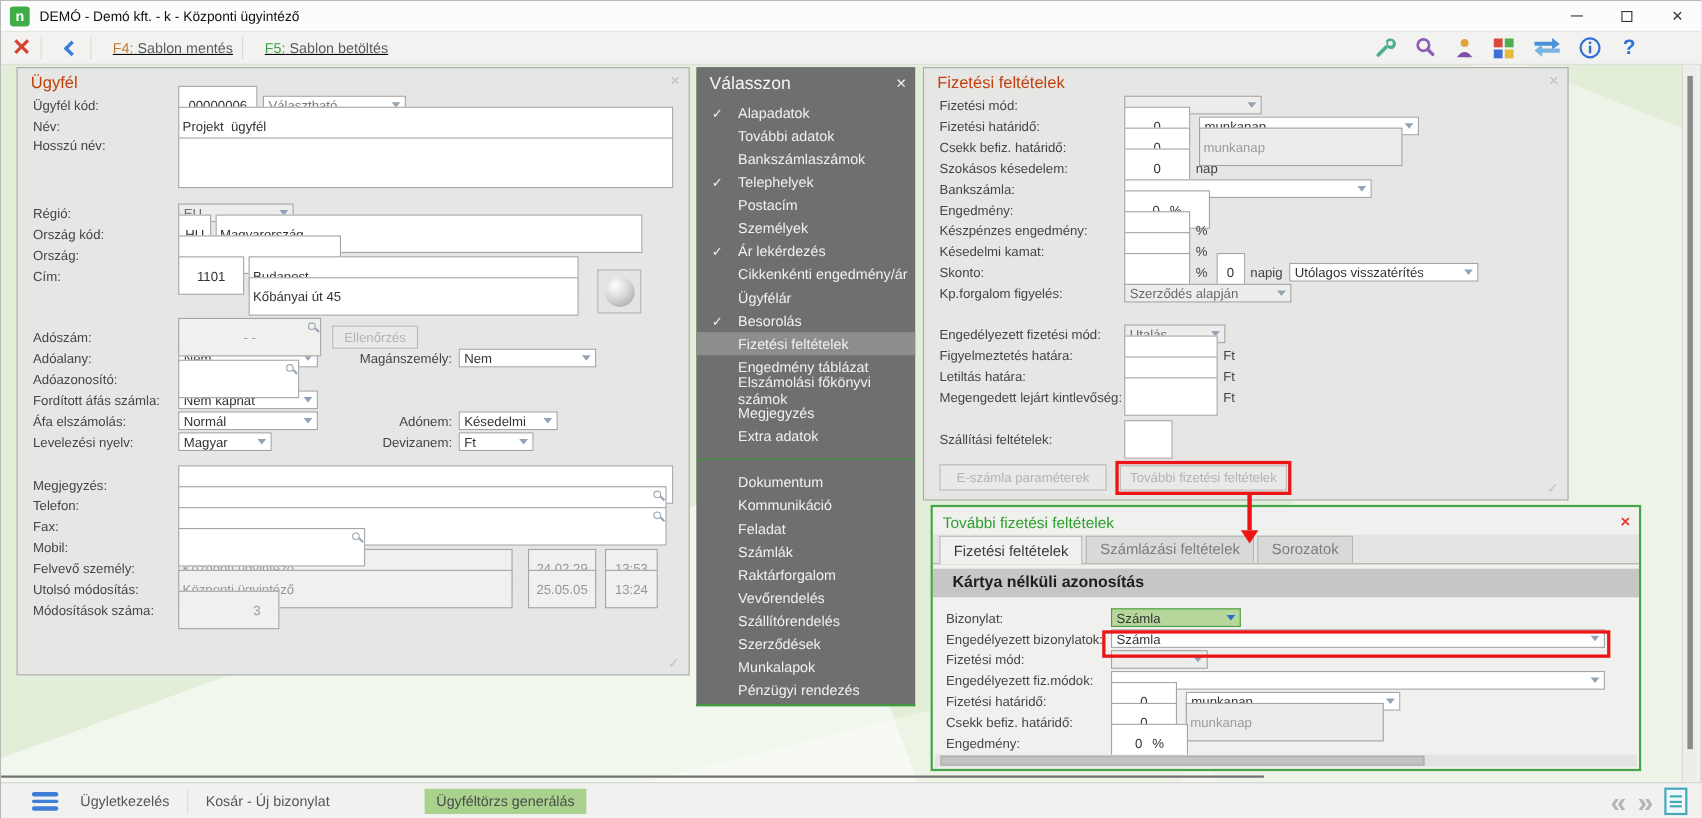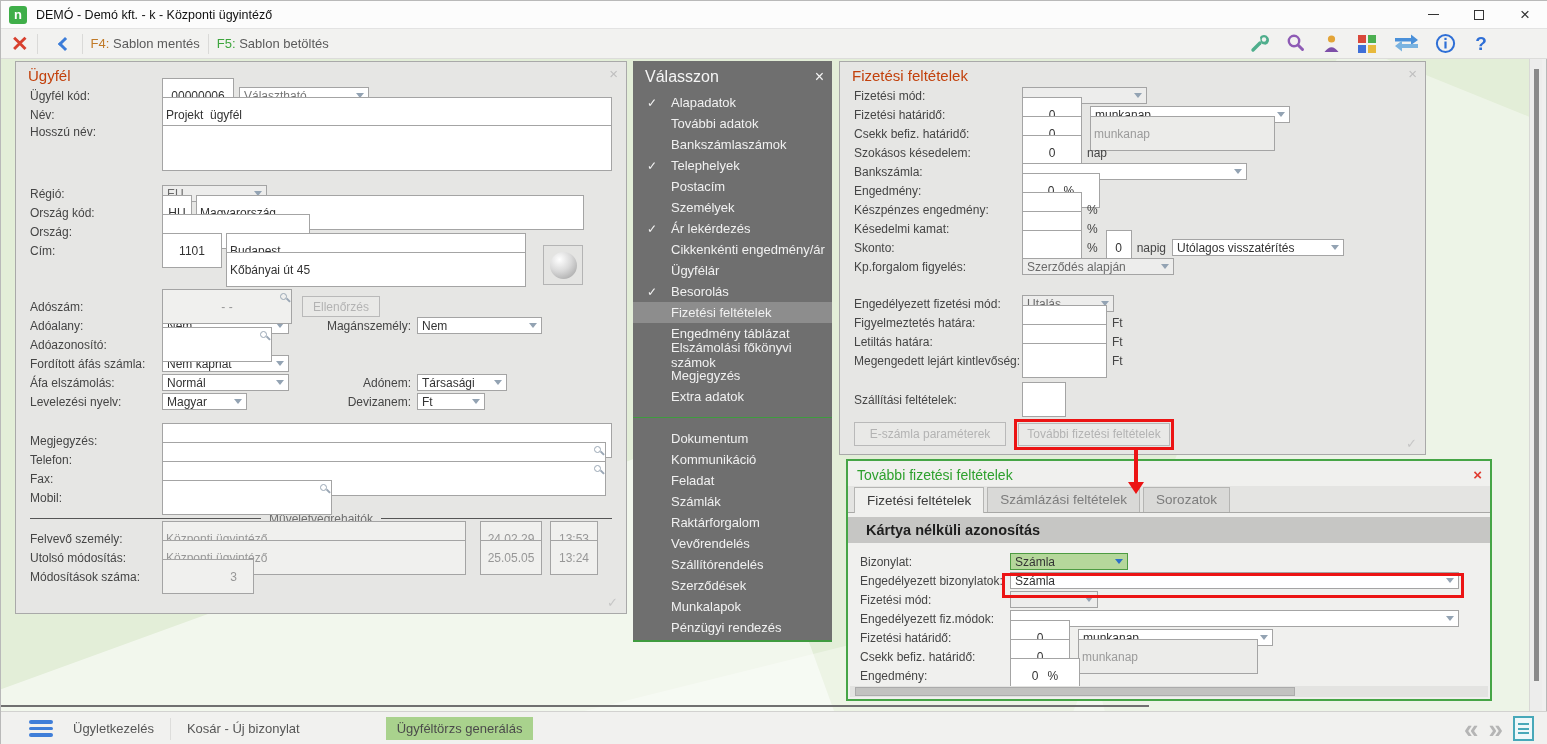--- a/index.html
+++ b/index.html
@@ -13,21 +13,21 @@
   .winbtns { margin-left:auto; display:flex; height:28px; }
   .winbtn { width:46px; height:28px; display:flex; align-items:center; justify-content:center; color:#333; font-size:14px; }
   .minbar { width:11px; height:1.6px; background:#333; }
   .maxbox { width:10px; height:10px; border:1.4px solid #333; }
 
   
   #toolbar { position:absolute; left:0; top:28px; width:1547px; height:30px; background:#f2f2f0; border-bottom:1px solid #dcdcda; display:flex; align-items:center; }
   .tb-x { color:#d8402e; font-size:21px; font-weight:bold; margin-left:10px; line-height:1; }
   .tb-sep { width:1px; height:20px; background:#dadad8; margin:0 8px; }
   .chev-left { width:10px; height:10px; border-left:3.2px solid #3c7dd9; border-bottom:3.2px solid #3c7dd9; transform:rotate(45deg); margin-left:14px; }
-  .fkey { font-size:13px; margin-left:0; white-space:nowrap; }
+  .fkey { font-size:13px; margin-left:12px; white-space:nowrap;text-decoration:underline; }
   .fkey .k4 { color:#c07a28; }
   .fkey .k5 { color:#3da53d; }
   .fkey .fl { color:#5a5a5a; }
   #tb-right { margin-left:auto; display:flex; align-items:center; margin-right:56px; gap:14px; }
   .tbicon { width:22px; height:22px; display:flex; align-items:center; justify-content:center; }
   .q-glyph { color:#2f6fd6; font-weight:bold; font-size:19px; }
 
   
   #main { position:absolute; left:0; top:58px; width:1528px; height:652px; background:#e3eed8; overflow:hidden; }
   .bgshape1 { position:absolute; left:-150px; top:520px; width:980px; height:420px; background:rgba(255,255,255,0.55); transform:rotate(-20deg); }
@@ -294,21 +294,21 @@
         </span>
     </div>
     <div class="row">
       <span class="lbl">Áfa elszámolás:</span>
       <span class="dd w127">
           <span class="dd-t">Normál</span>
           <span class="dd-a"></span>
         </span>
       <span class="lbl2">Adónem:</span>
       <span class="dd w90">
-          <span class="dd-t">Társasági</span>
+          <span class="dd-t">Késedelmi</span>
           <span class="dd-a"></span>
         </span>
     </div>
     <div class="row">
       <span class="lbl">Levelezési nyelv:</span>
       <span class="dd w85">
           <span class="dd-t">Magyar</span>
           <span class="dd-a"></span>
         </span>
       <span class="lbl2" style="margin-left:72px;">Devizanem:</span>
@@ -336,23 +336,20 @@
           <span class="lens"></span>
         </span>
     </div>
     <div class="row">
       <span class="lbl">Mobil:</span>
       <span class="iwrap w170">
           <input class="inp" style="">
           <span class="lens"></span>
         </span>
     </div>
-    <div class="divline">
-        <span>Műveletvégrehajtók</span>
-      </div>
     <div class="row">
       <span class="lbl">Felvevő személy:</span>
       <input class="inp gry w304" value="Központi ügyintéző" style="">
       <input class="inp gry ctr w62" style="margin-left: 14px;" value="24.02.29">
       <input class="inp gry ctr w48" style="margin-left: 8px;" value="13:53">
     </div>
     <div class="row">
       <span class="lbl">Utolsó módosítás:</span>
       <input class="inp gry w304" value="Központi ügyintéző" style="">
       <input class="inp gry ctr w62" style="margin-left: 14px;" value="25.05.05">

